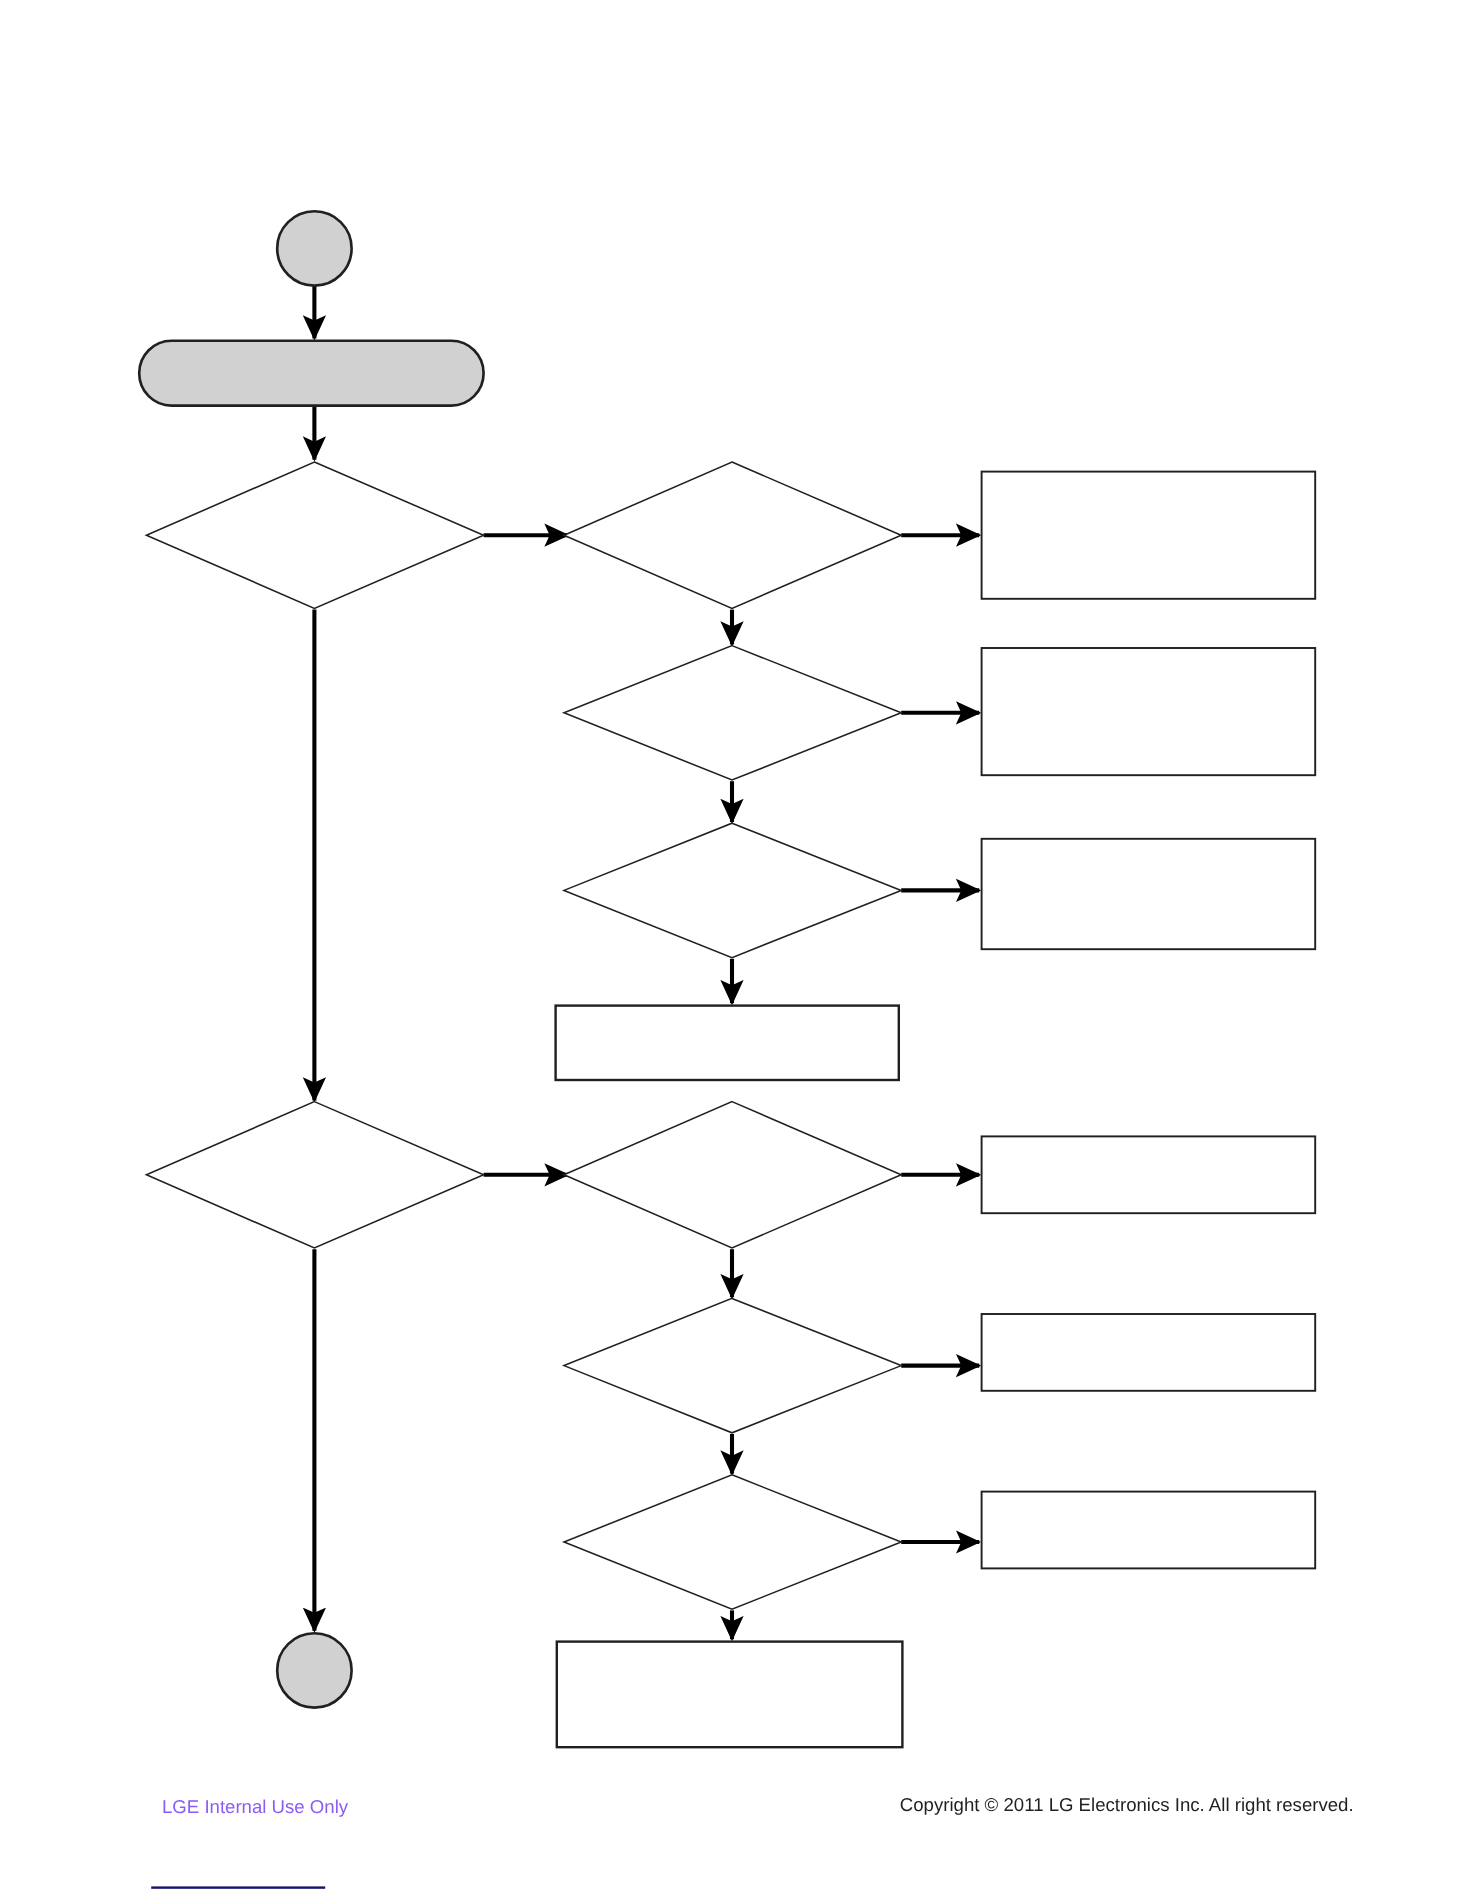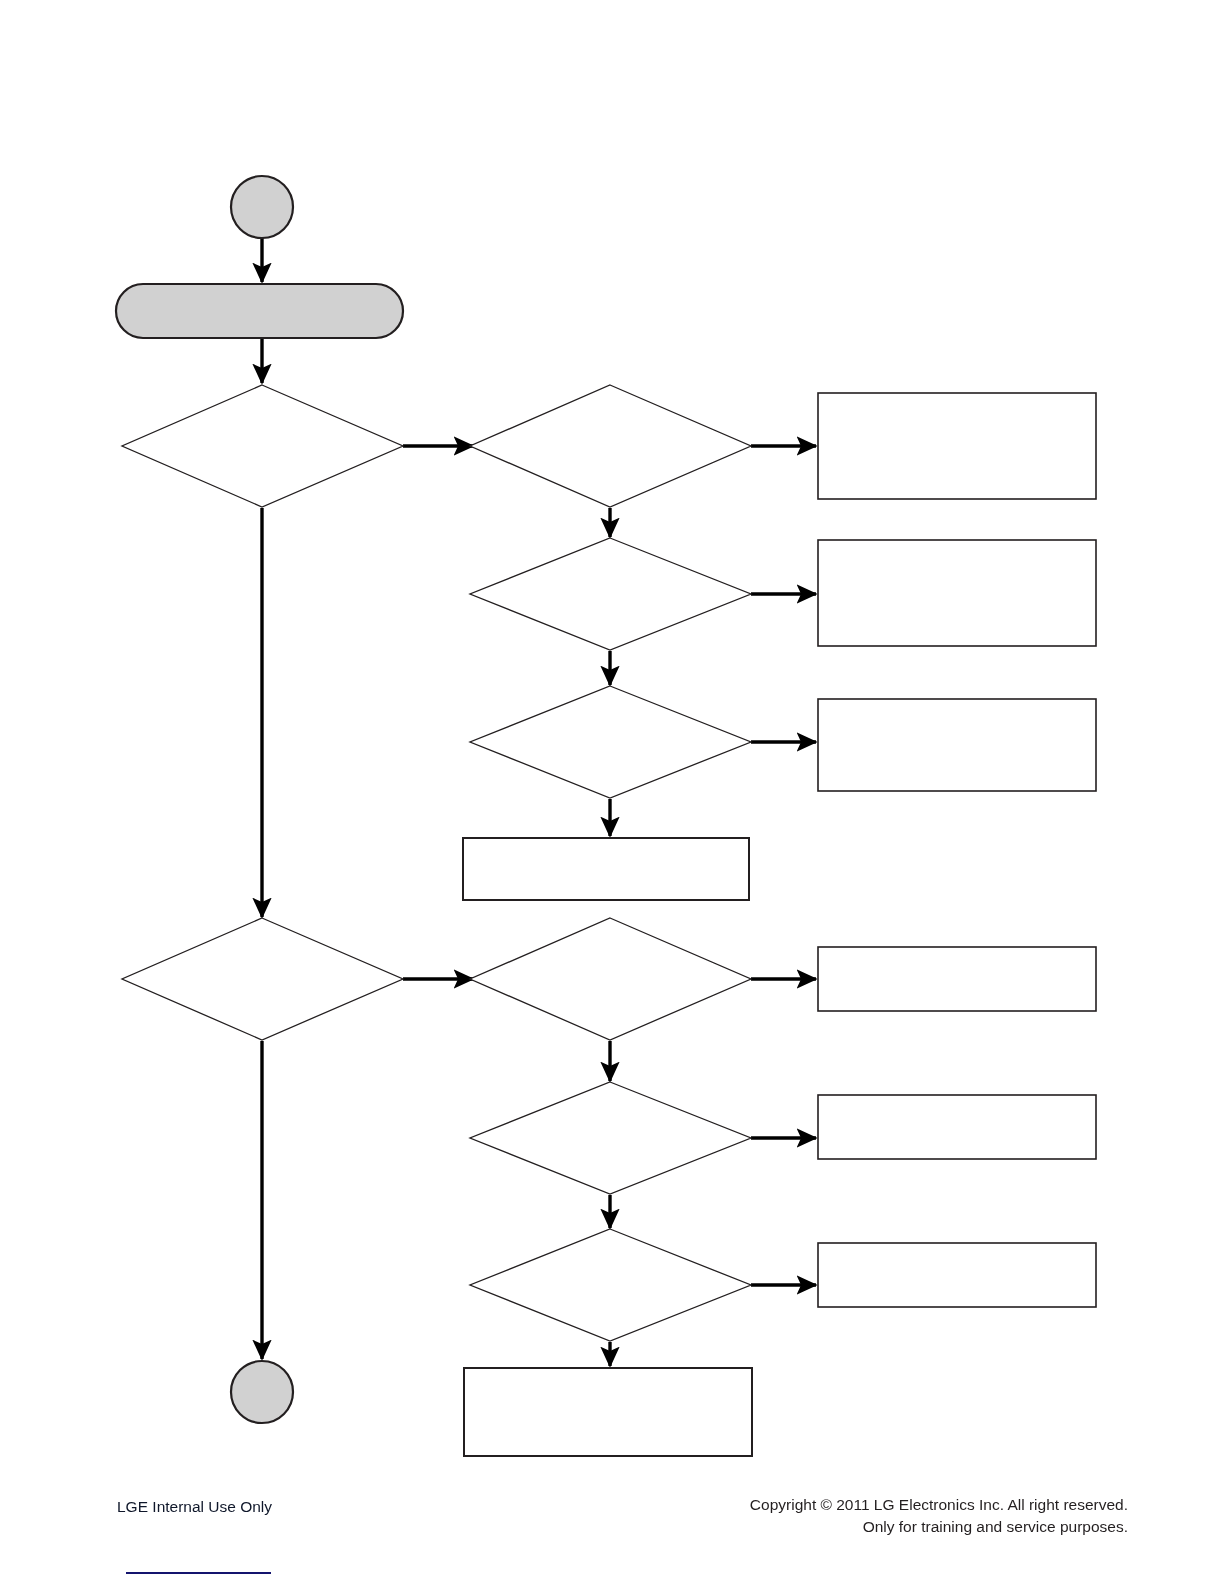--- a/index.html
+++ b/index.html
@@ -21,25 +21,25 @@
   }
   #flow-svg {
     position: absolute;
     left: 0;
     top: 0;
     width: 1224px;
     height: 1584px;
   }
   .footer-left {
     position: absolute;
-    left: 117px;
+    left: 135px;
     top: 1497px;
     font-size: 15.5px;
     line-height: 19px;
-    color: #0f172a;
+    color: #8b5cf6;
     white-space: nowrap;
   }
   .footer-right {
     position: absolute;
     right: 96px;
     top: 1494px;
     font-size: 15.5px;
     line-height: 22px;
     color: #231f20;
     text-align: right;
@@ -115,18 +115,17 @@
     <rect x="818" y="1243" width="278" height="64" fill="#ffffff" stroke="#231f20" stroke-width="1.6"></rect>
     <rect x="464" y="1368" width="288" height="88" fill="#ffffff" stroke="#231f20" stroke-width="2.0"></rect>
 
     <circle cx="262" cy="1392" r="31" fill="#d1d1d1" stroke="#231f20" stroke-width="2.2"></circle>
   </svg>
 
   <div class="footer-left">LGE Internal Use Only</div>
 
   <div class="footer-right">
     <span>Copyright © 2011 LG Electronics Inc. All right reserved.</span>
-    <span>Only for training and service purposes.</span>
   </div>
 
   <div class="bottom-rule" style="background: rgb(20, 20, 110);"></div>
 
 </div>
 
 </body></html>

